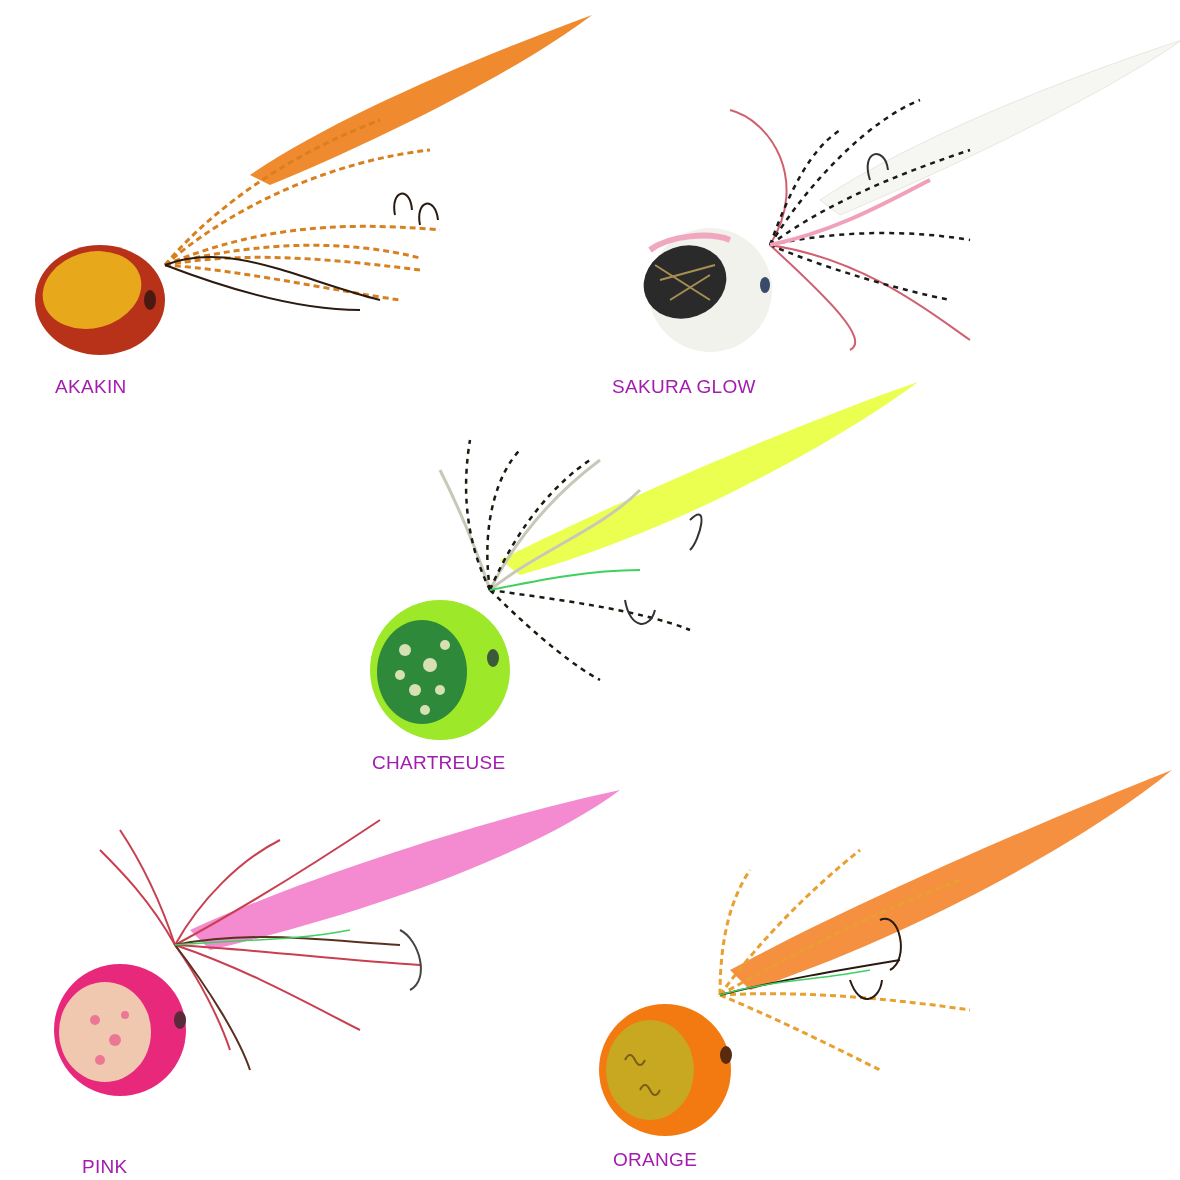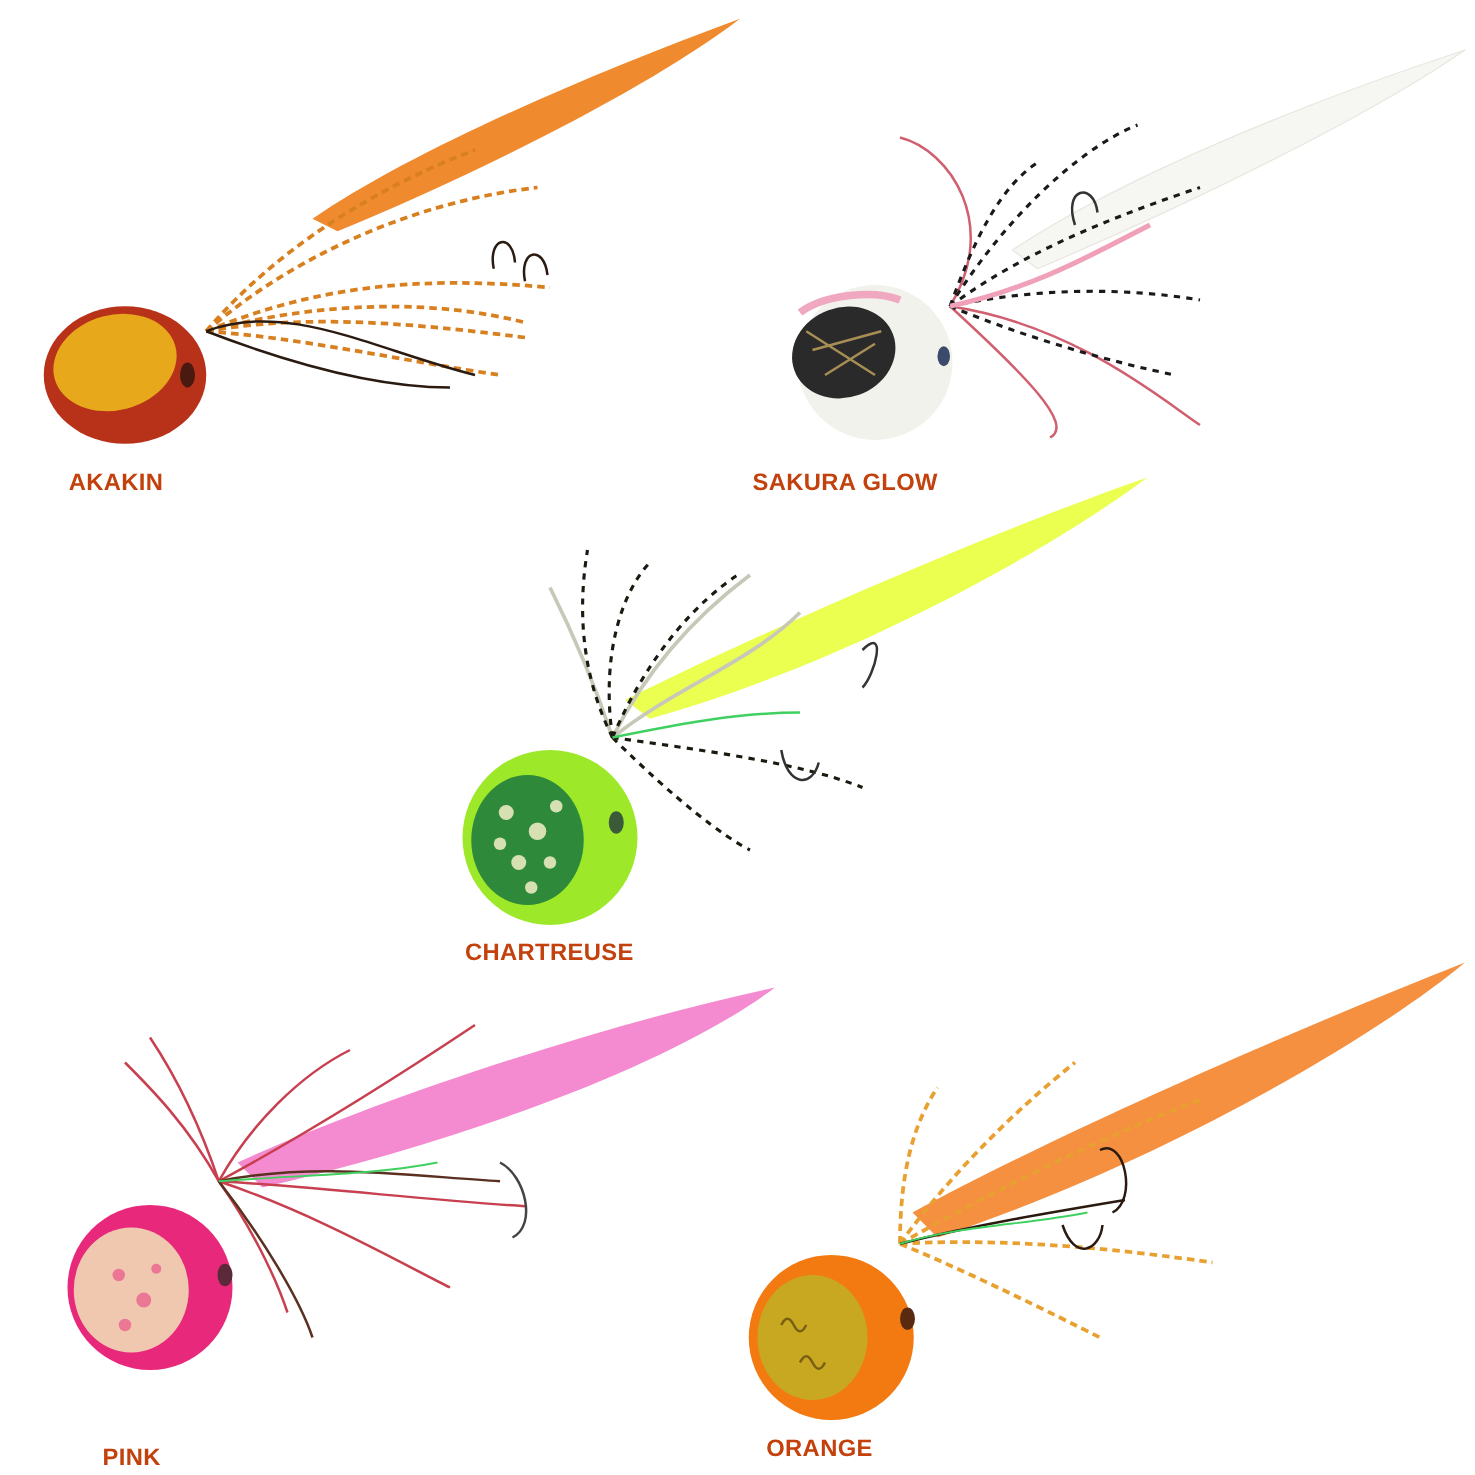--- a/index.html
+++ b/index.html
@@ -1,19 +1,19 @@
 <!DOCTYPE html>
 <html><head>
   <meta charset="utf-8">
   <style>
     html, body { margin: 0; padding: 0; background: #ffffff; }
     body { width: 1180px; height: 1180px; position: relative; overflow: hidden; font-family: "Liberation Sans", sans-serif; }
     .lure { position: absolute; }
     .lure svg { position: absolute; left: 0; top: 0; overflow: visible; }
-    .label { position: absolute; font-family: "Liberation Sans", sans-serif; font-weight: bold; font-size: 19px; color: #c2410c; letter-spacing: 0.3px; white-space: nowrap; }
+    .label { position: absolute; font-family: "Liberation Sans", sans-serif; font-weight: normal; font-size: 19px; color: #a21caf; letter-spacing: 0.3px; white-space: nowrap; }
   </style>
 </head>
 <body>
 
 <div class="lure" style="left:0;top:0;width:600px;height:360px;">
   <svg width="600" height="360">
     <path d="M250 175 C 330 120, 470 60, 592 15 C 520 70, 380 140, 270 185 Z" fill="#ef8a2e"></path>
     <g stroke="#d88020" stroke-width="3" fill="none" stroke-dasharray="6 4">
       <path d="M165 265 C 240 200, 340 160, 430 150"></path>
       <path d="M165 265 C 250 230, 330 220, 440 230"></path>
@@ -28,21 +28,21 @@
       <path d="M395 215 C 390 190, 410 185, 412 210"></path>
       <path d="M420 225 C 415 200, 435 195, 438 220"></path>
     </g>
     <ellipse cx="100" cy="300" rx="65" ry="55" fill="#b8321a"></ellipse>
     <ellipse cx="92" cy="290" rx="50" ry="38" fill="#e8a81c" transform="rotate(-15 92 290)"></ellipse>
     <ellipse cx="150" cy="300" rx="6" ry="10" fill="#4a1a10"></ellipse>
   </svg>
   <div class="label" style="left:55px;top:376px;">AKAKIN</div>
 </div>
 
-<div class="lure" style="left:0;top:0;width:1080px;height:400px;">
+<div class="lure" style="left:10px;top:0;width:1080px;height:400px;">
   <svg width="1180" height="400">
     <path d="M810 200 C 900 140, 1050 80, 1172 40 C 1100 90, 960 160, 830 215 Z" fill="#f6f6f2" stroke="#e8e8e0"></path>
     <g stroke="#d06070" stroke-width="2" fill="none">
       <path d="M760 245 C 800 180, 760 120, 720 110"></path>
       <path d="M760 245 C 860 260, 930 320, 960 340"></path>
       <path d="M760 245 C 820 300, 860 340, 840 350"></path>
     </g>
     <g stroke="#1a1a1a" stroke-width="2.5" fill="none" stroke-dasharray="5 5">
       <path d="M760 245 C 800 180, 860 120, 910 100"></path>
       <path d="M760 245 C 820 200, 900 170, 960 150"></path>

